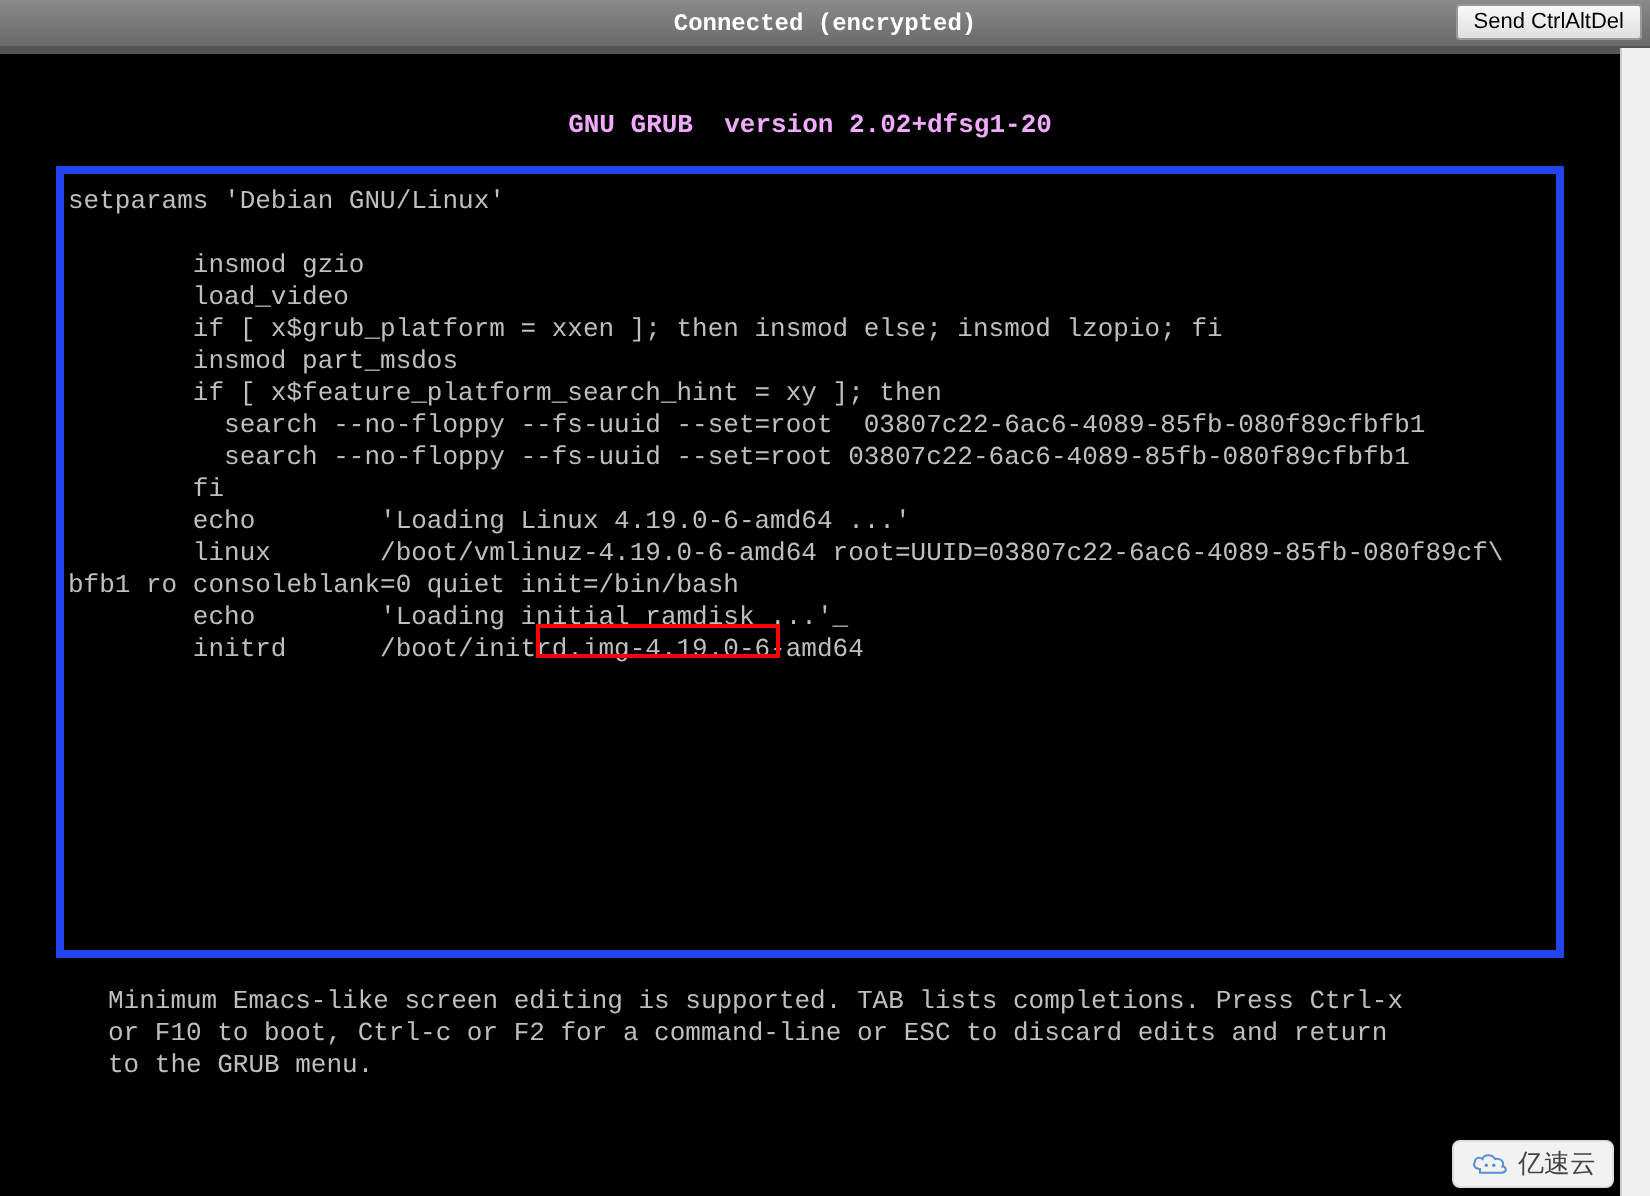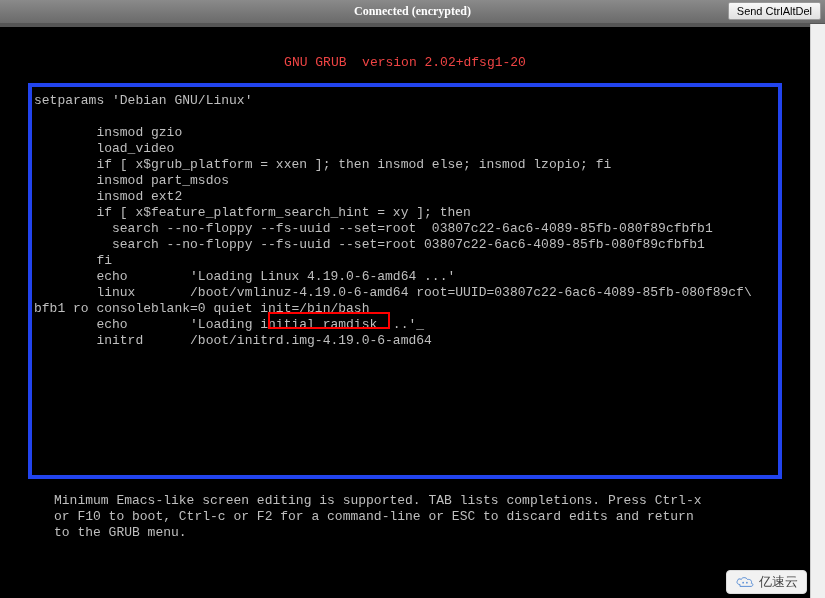--- a/index.html
+++ b/index.html
@@ -20,21 +20,21 @@
       height: 24px;
       background: linear-gradient(to bottom, #8a8a8a, #6a6a6a);
       display: flex;
       align-items: center;
       justify-content: center;
       position: relative;
       border-bottom: 1px solid #555;
     }
     .titlebar-text {
       color: #fff;
-      font-family: Liberation Serif, serif;
+      font-family: Liberation Mono, monospace;
       font-size: 12px;
       font-weight: bold;
     }
     .titlebar-button {
       position: absolute;
       right: 4px;
       top: 2px;
       background: linear-gradient(to bottom, #f8f8f8, #e0e0e0);
       border: 1px solid #999;
       border-radius: 2px;
@@ -66,22 +66,23 @@
       right: 0;
       width: 15px;
       height: 574px;
       background: #f0f0f0;
       border-left: 1px solid #ccc;
     }
     .grub-header {
       text-align: center;
       margin-top: 20px;
       margin-bottom: 12px;
-      color: #ef4444;
+      color: #f0abfc;
       white-space: pre;
+      font-weight: bold;
     }
     .grub-box {
       border: 4px solid #2244ee;
       margin: 0 20px;
       padding: 6px 2px;
       height: 396px;
       position: relative;
     }
     .grub-line {
       white-space: pre;
@@ -134,21 +135,20 @@
 <div class="terminal-area">
   <div class="grub-header">GNU GRUB  version 2.02+dfsg1-20</div>
   <div class="grub-box">
     <div id="grub-lines">
         <div class="grub-line">setparams 'Debian GNU/Linux'</div>
         <div class="grub-line"> </div>
         <div class="grub-line">        insmod gzio</div>
         <div class="grub-line">        load_video</div>
         <div class="grub-line">        if [ x$grub_platform = xxen ]; then insmod else; insmod lzopio; fi</div>
         <div class="grub-line">        insmod part_msdos</div>
-        <div class="grub-line">        insmod ext2</div>
         <div class="grub-line">        if [ x$feature_platform_search_hint = xy ]; then</div>
         <div class="grub-line">          search --no-floppy --fs-uuid --set=root  03807c22-6ac6-4089-85fb-080f89cfbfb1</div>
         <div class="grub-line">          search --no-floppy --fs-uuid --set=root 03807c22-6ac6-4089-85fb-080f89cfbfb1</div>
         <div class="grub-line">        fi</div>
         <div class="grub-line">        echo        'Loading Linux 4.19.0-6-amd64 ...'</div>
         <div class="grub-line">        linux       /boot/vmlinuz-4.19.0-6-amd64 root=UUID=03807c22-6ac6-4089-85fb-080f89cf\</div>
         <div class="grub-line">bfb1 ro consoleblank=0 quiet init=/bin/bash </div>
         <div class="grub-line">        echo        'Loading initial ramdisk ...'_</div>
         <div class="grub-line">        initrd      /boot/initrd.img-4.19.0-6-amd64</div>
       </div>

